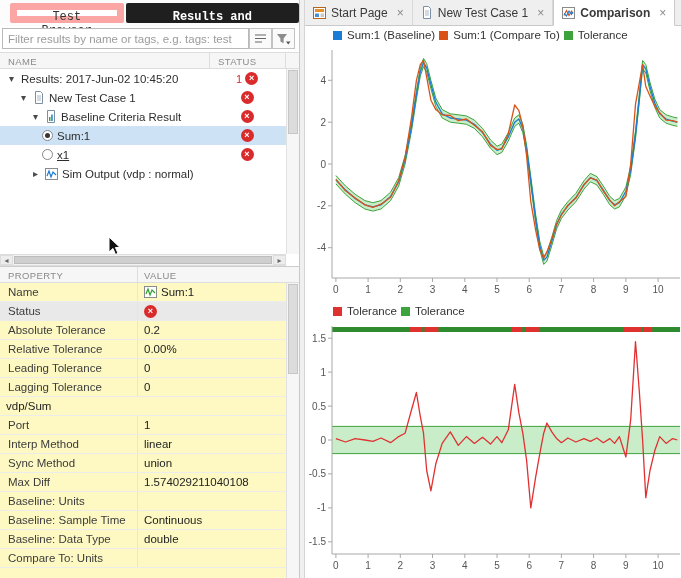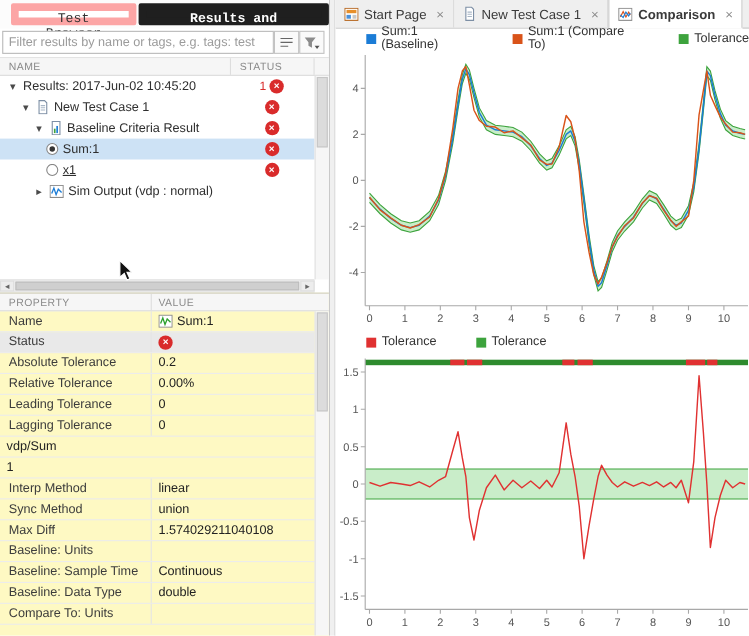--- a/index.html
+++ b/index.html
@@ -51,21 +51,21 @@
   
   .splitter{width:5px;background:#f0f0f0;border-right:1px solid #d5d5d5}
 
   
   .right{flex:1;display:flex;flex-direction:column;background:#fff;overflow:hidden}
   .doc-tabs{height:35px;display:flex;background:#efefef;border-bottom:1px solid #c9c9c9}
   .dtab{display:flex;align-items:center;gap:5px;padding:0 8px;border-right:1px solid #d8d8d8;color:#3a3a3a;font-size:12px;background:#efefef;white-space:nowrap}
   .dtab.active{background:#fff;font-weight:bold;border-left:1px solid #c9c9c9;border-right:1px solid #c9c9c9;margin-bottom:-1px;border-bottom:1px solid #fff}
   .dtab .close{color:#8a8a8a;font-size:12px;margin-left:4px;font-weight:normal}
   .chart-block{height:276px}
-  .legend{height:18px;display:flex;align-items:center;gap:36px;padding-left:28px}
+  .legend{height:18px;display:flex;align-items:center;gap:4px;padding-left:28px}
   .lg-item{display:flex;align-items:center;gap:5px}
   .lg-sq{width:9px;height:9px;display:inline-block}
   .lg-lb{font-size:11.5px;color:#333}
   svg.chart{display:block}
 
   .cursor{position:absolute;left:108px;top:236px;pointer-events:none}
 </style>
 </head>
 <body>
 
@@ -237,20 +237,21 @@
             <div class="pval">
               <span>0</span>
             </div>
           </div>
           <div class="prow">
             <div class="pval">
               <span>vdp/Sum</span>
             </div>
           </div>
           <div class="prow">
+            <div class="pname">Port</div>
             <div class="pval">
               <span>1</span>
             </div>
           </div>
           <div class="prow">
             <div class="pname">Interp Method</div>
             <div class="pval">
               <span>linear</span>
             </div>
           </div>

